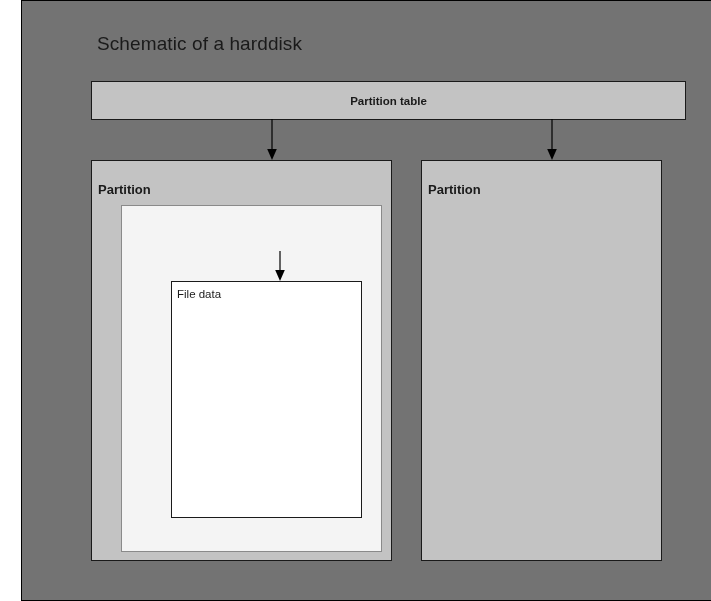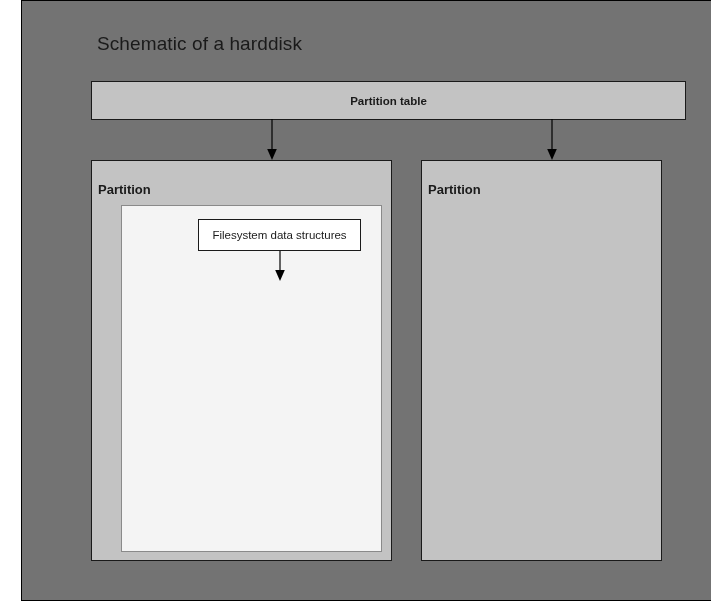--- a/index.html
+++ b/index.html
@@ -127,27 +127,27 @@
     <line x1="11" y1="0" x2="11" y2="33" stroke="#000000" stroke-width="1.2"></line>
     <polygon points="11,41 6.2,30 15.8,30" fill="#000000"></polygon>
   </svg>
 
   <div class="box box-gray" style="left:70px; top:160px; width:301px; height:401px;">
     <div class="label-corner-bold" style="left:6px; top:21px;">Partition</div>
   </div>
 
   <div class="box box-lightgray" style="left:100px; top:205px; width:261px; height:347px;"></div>
 
-  <div class="box box-white" style="left:177px; top:219px; width:163px; height:32px;">
-    <div class="label-centered-plain">Filesystem data structures</div>
-  </div>
 
   <svg class="arrow-svg" style="left:248px; top:251px; width:22px; height:31px;" viewBox="0 0 22 31">
     <line x1="11" y1="0" x2="11" y2="22" stroke="#000000" stroke-width="1.2"></line>
     <polygon points="11,30 6.2,19 15.8,19" fill="#000000"></polygon>
   </svg>
 
+  <div class="box box-white" style="left:150px; top:281px; width:191px; height:237px;">
+    <div class="label-corner" style="left:5px; top:6px;">File data</div>
+  </div>
 
   <div class="box box-gray" style="left:400px; top:160px; width:241px; height:401px;">
     <div class="label-corner-bold" style="left:6px; top:21px;">Partition</div>
   </div>
 
 </div>
 
 </body></html>

